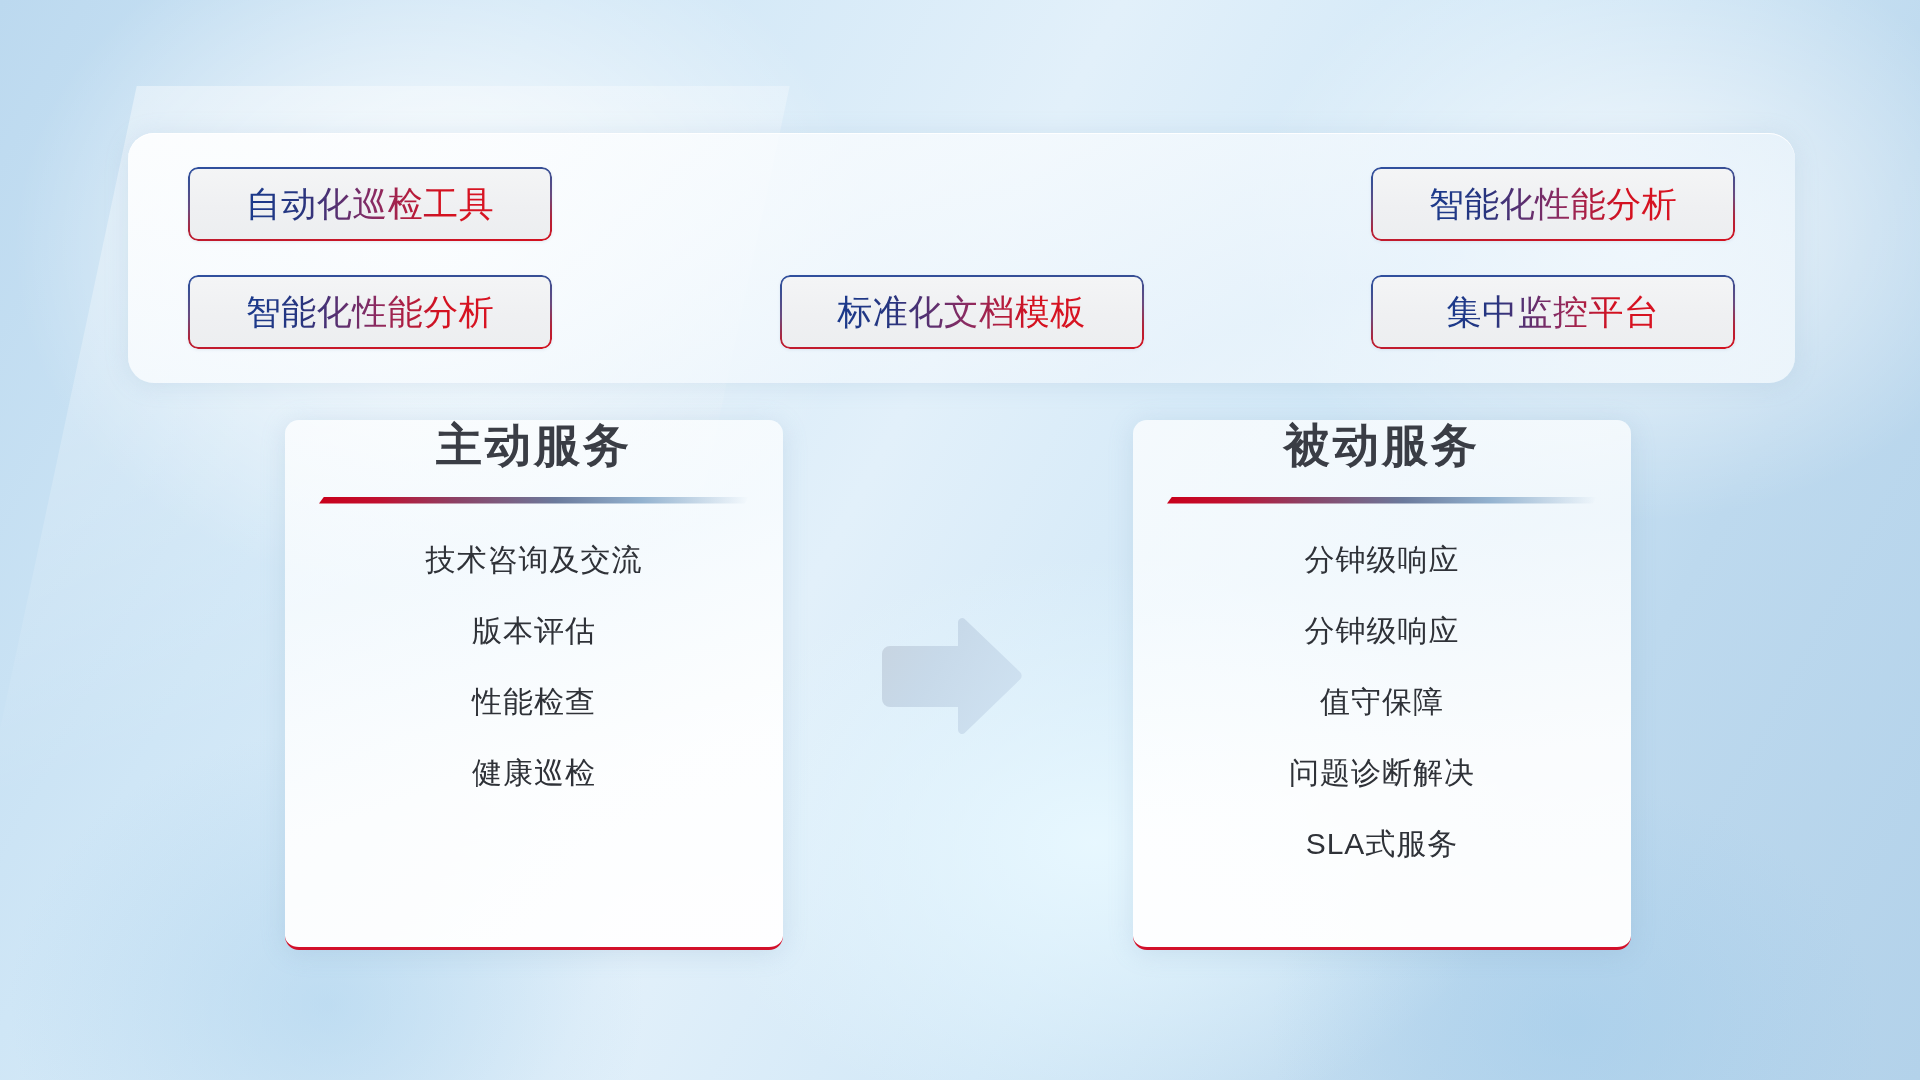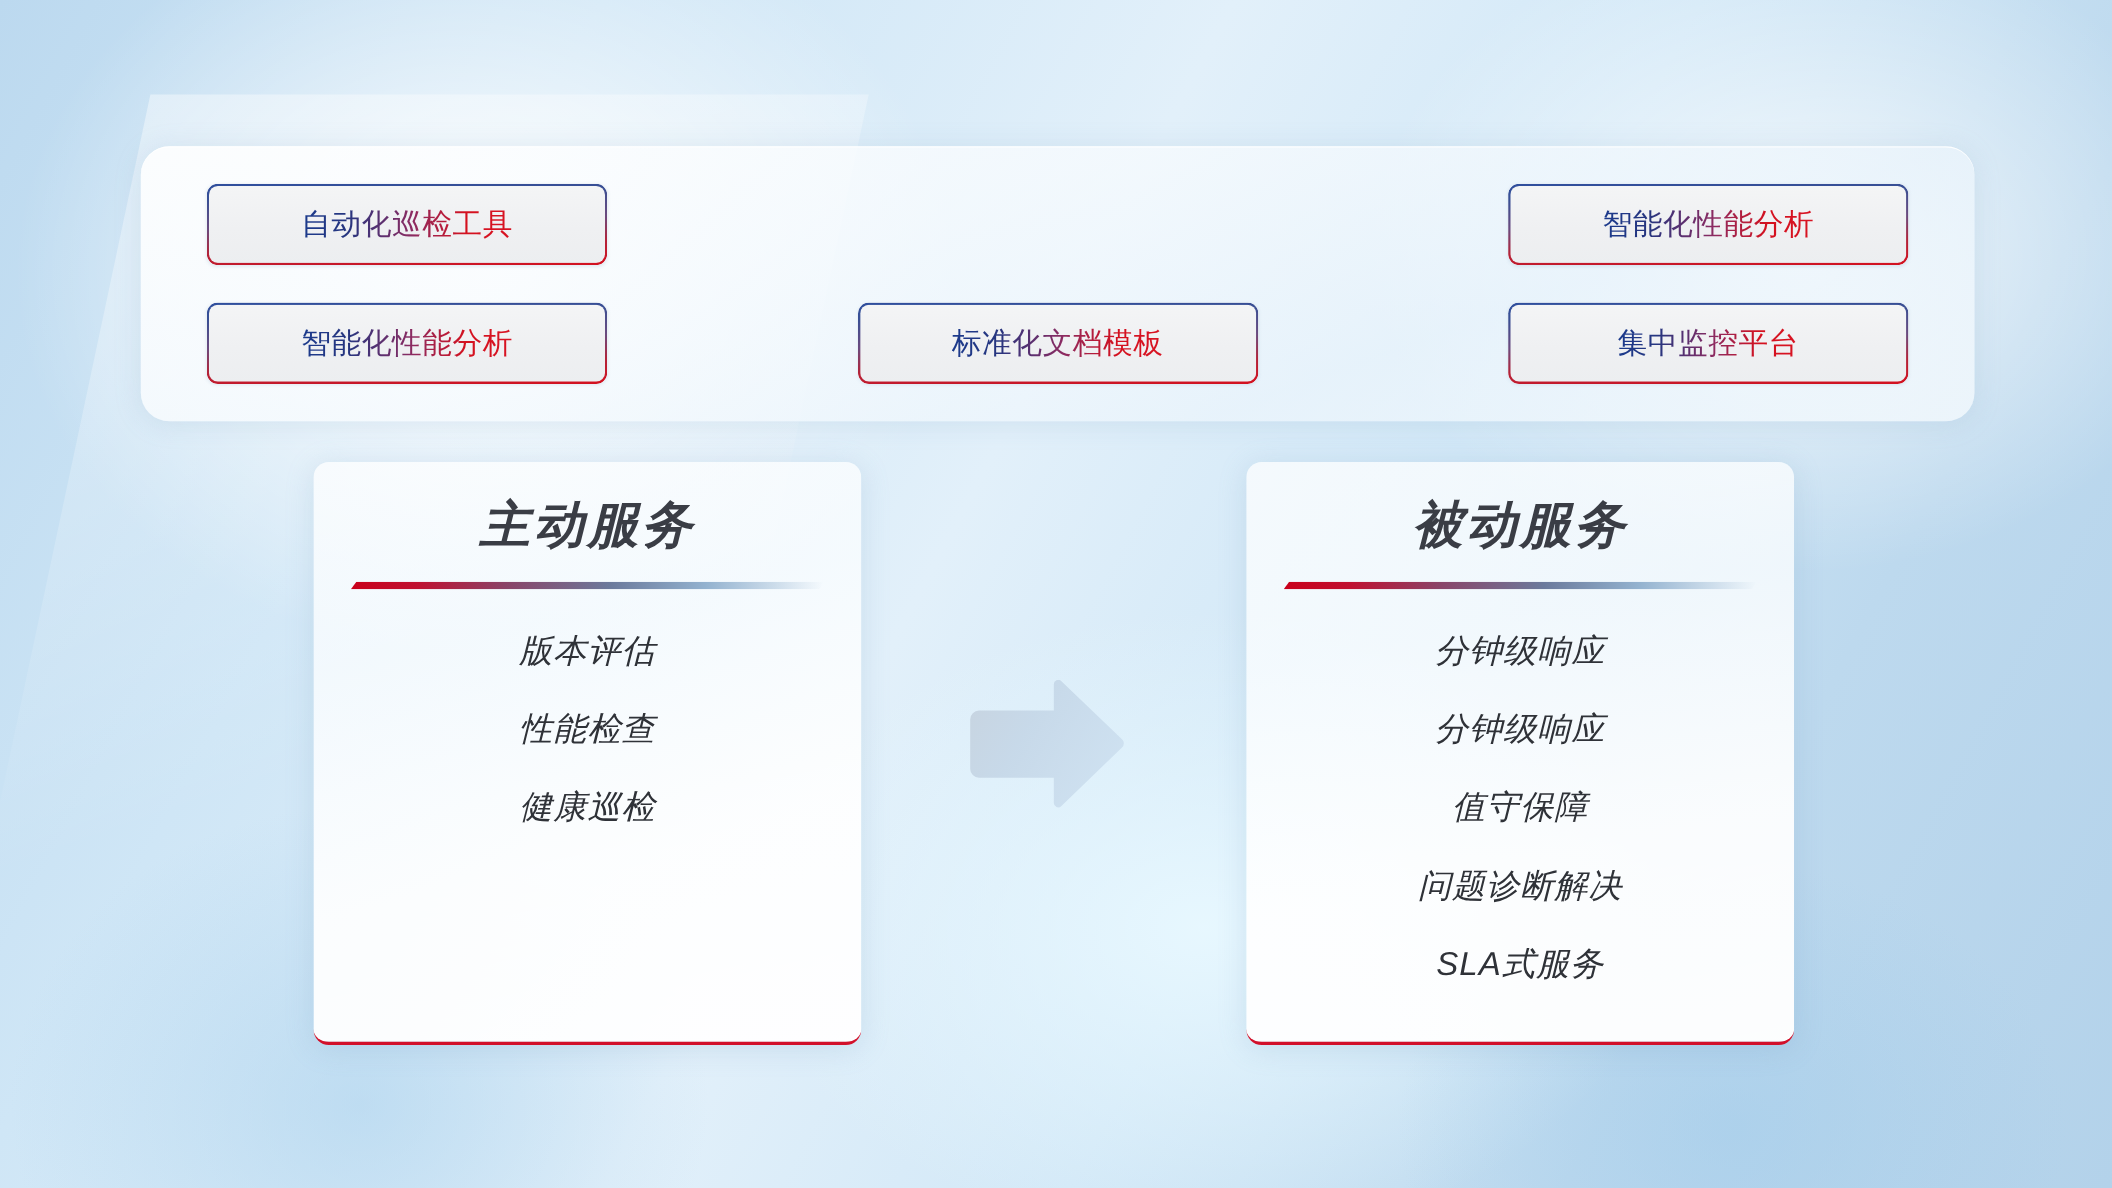--- a/index.html
+++ b/index.html
@@ -85,41 +85,39 @@
     padding:2px;
     background:linear-gradient(178deg,#2f4f9e 0%, #394f94 18%, #6a4a7e 48%, #b32238 74%, #d4111f 100%);
     -webkit-mask:linear-gradient(#000 0 0) content-box, linear-gradient(#000 0 0);
     -webkit-mask-composite:xor;
     mask:linear-gradient(#000 0 0) content-box, linear-gradient(#000 0 0);
     mask-composite:exclude;
     pointer-events:none;
   }
   .pill-label{
     position:relative;
-    font-size:27px;
+    font-size:35px;
     letter-spacing:.5px;
     background:linear-gradient(90deg,#1b3a8c 0%, #26357f 22%, #8a2b62 52%, #d4111f 78%, #d81423 100%);
     -webkit-background-clip:text;
     background-clip:text;
     color:transparent;
     white-space:nowrap;
   }
 
   
   .card{
     position:absolute;
     top:420px;
     width:498px; height:530px;
     border-radius:14px;
     background:linear-gradient(168deg, rgba(255,255,255,.72) 0%, rgba(250,253,255,.80) 30%, rgba(255,255,255,.92) 66%, rgba(255,255,255,.97) 100%);
     box-shadow:0 3px 26px rgba(115,155,190,.20);
     border-bottom:3px solid #d2102a;
     overflow:hidden;
-    padding-top:32px;
-    font-style:italic;
   }
   .card-left{ left:285px; }
   .card-right{ left:1133px; }
 
   .card-title{
     text-align:center;
     font-size:46px;
     font-weight:bold;
     color:#3a3d45;
     letter-spacing:3px;
@@ -185,20 +183,21 @@
       <span class="pill-label">集中监控平台</span>
     </div>
   </div>
 
 </div>
 
 <div class="card card-left">
   <div class="card-title">主动服务</div>
   <div class="card-divider"></div>
   <div class="card-list">
+    <div class="card-item">技术咨询及交流</div>
     <div class="card-item">版本评估</div>
     <div class="card-item">性能检查</div>
     <div class="card-item">健康巡检</div>
   </div>
 </div>
 
 <div class="arrow">
   <svg width="152" height="118" viewBox="0 0 152 118">
     <defs>
       <linearGradient id="arrGrad" x1="0" y1="0" x2="1" y2="0.45">

